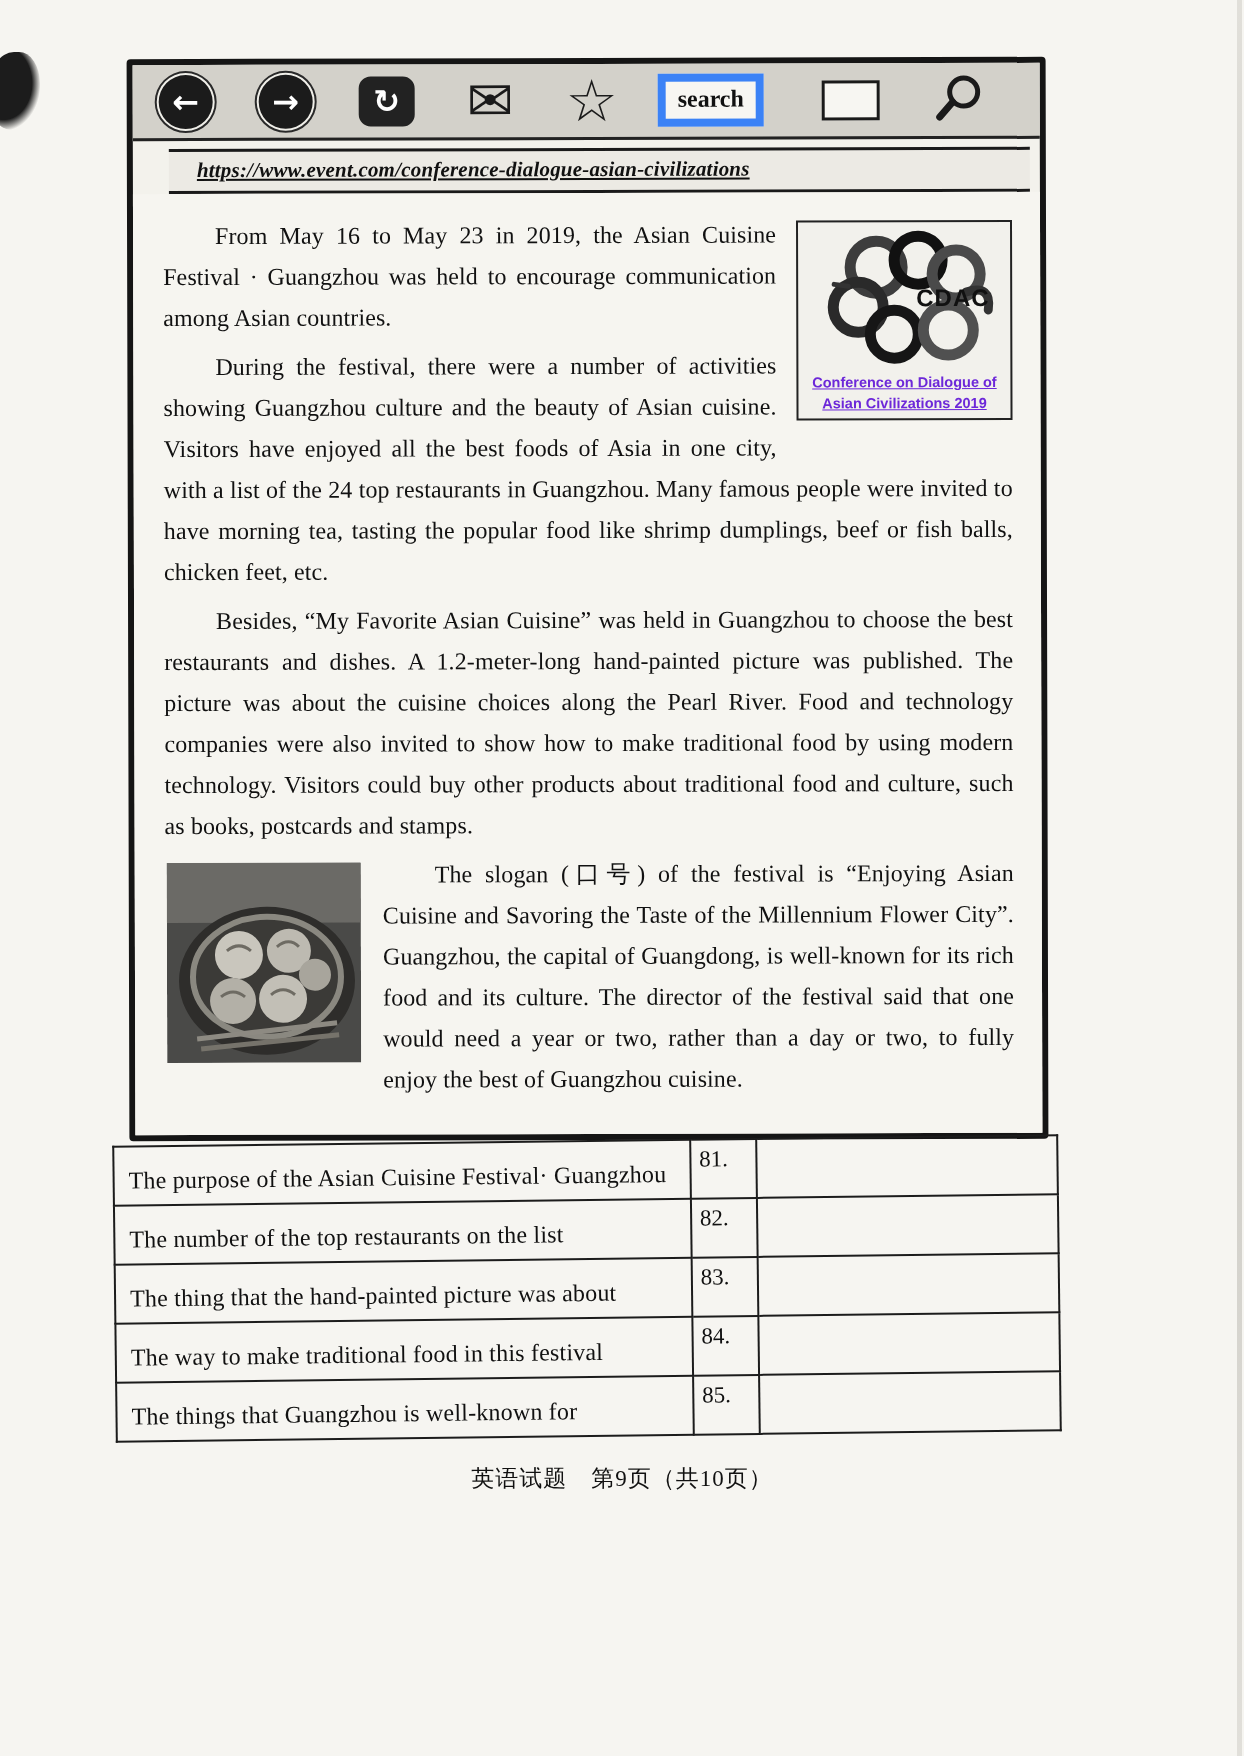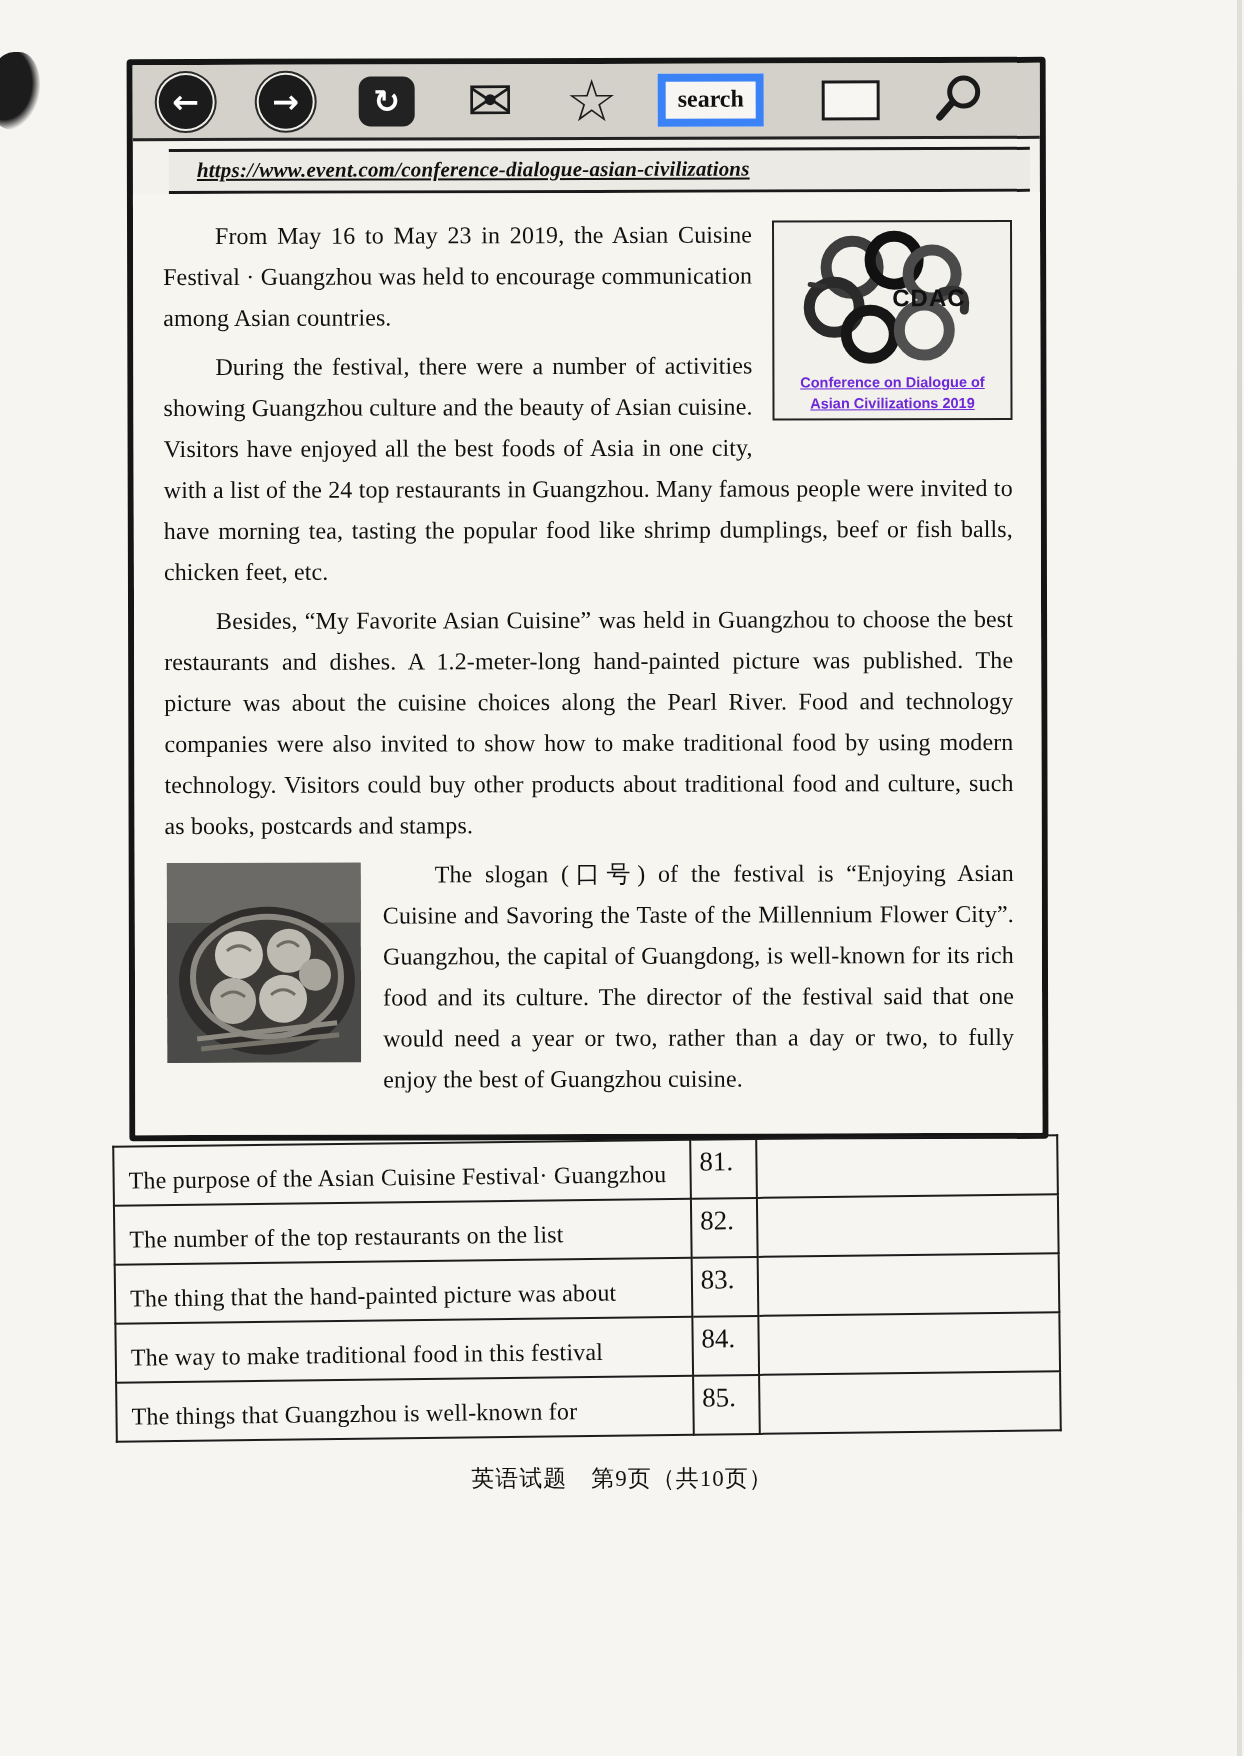--- a/index.html
+++ b/index.html
@@ -132,21 +132,21 @@
     font-size: 24px;
     line-height: 41px;
     text-align: justify;
     text-indent: 52px;
     margin-bottom: 8px;
     letter-spacing: .1px;
   }
 
   .logo-box {
     float: right;
-    width: 240px;
+    width: 216px;
     margin: 6px 0 10px 20px;
     border: 2px solid #222;
     background: #f2f1ec;
     text-align: center;
     padding-bottom: 4px;
   }
   .logo-art { position: relative; height: 150px; }
   .logo-art svg { display:block; }
   .logo-acronym {
     position: absolute; top: 62px; left: 118px;
@@ -190,21 +190,21 @@
     width: 578px;
     vertical-align: bottom;
     padding: 4px 10px 10px 14px;
     font-size: 24px;
     letter-spacing: .2px;
   }
   .info-table td.num {
     width: 66px;
     vertical-align: top;
     padding: 6px 0 0 8px;
-    font-size: 27px;
+    font-size: 23px;
   }
   .info-table td.answer { width: 302px; }
 
   .footer {
     margin-top: 26px;
     text-align: center;
     font-size: 23px;
     letter-spacing: 1px;
   }
 </style>

